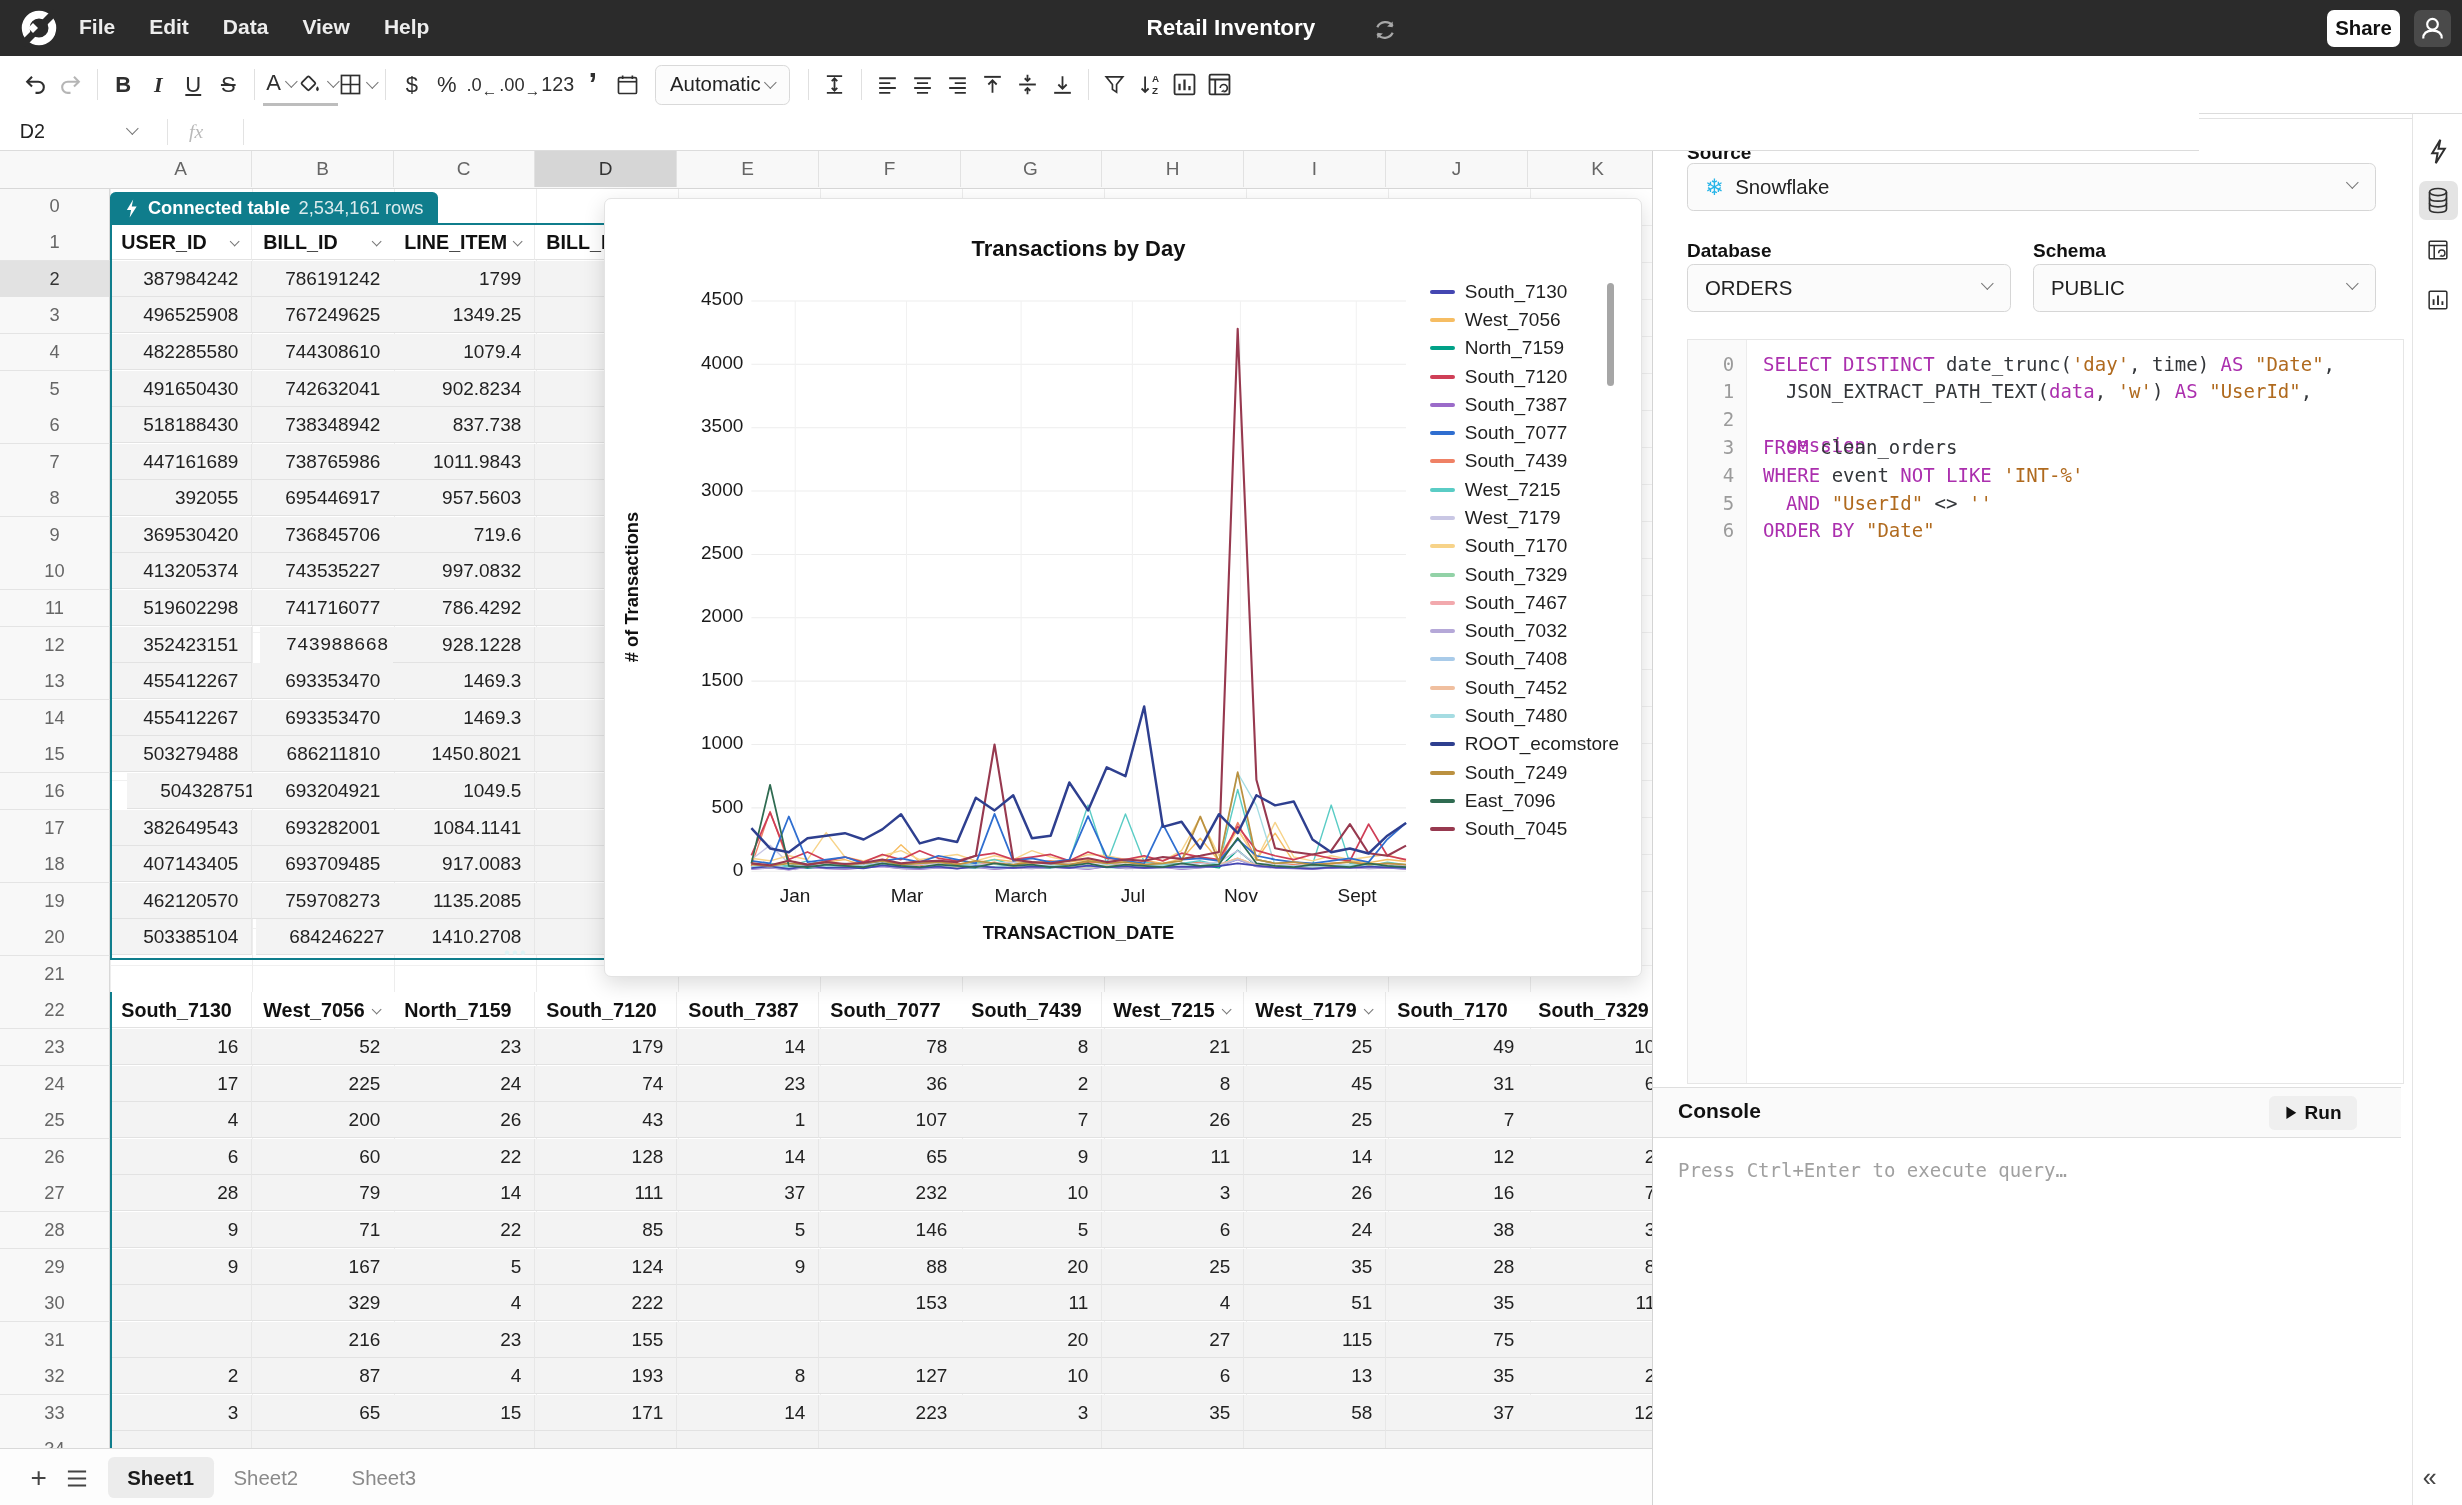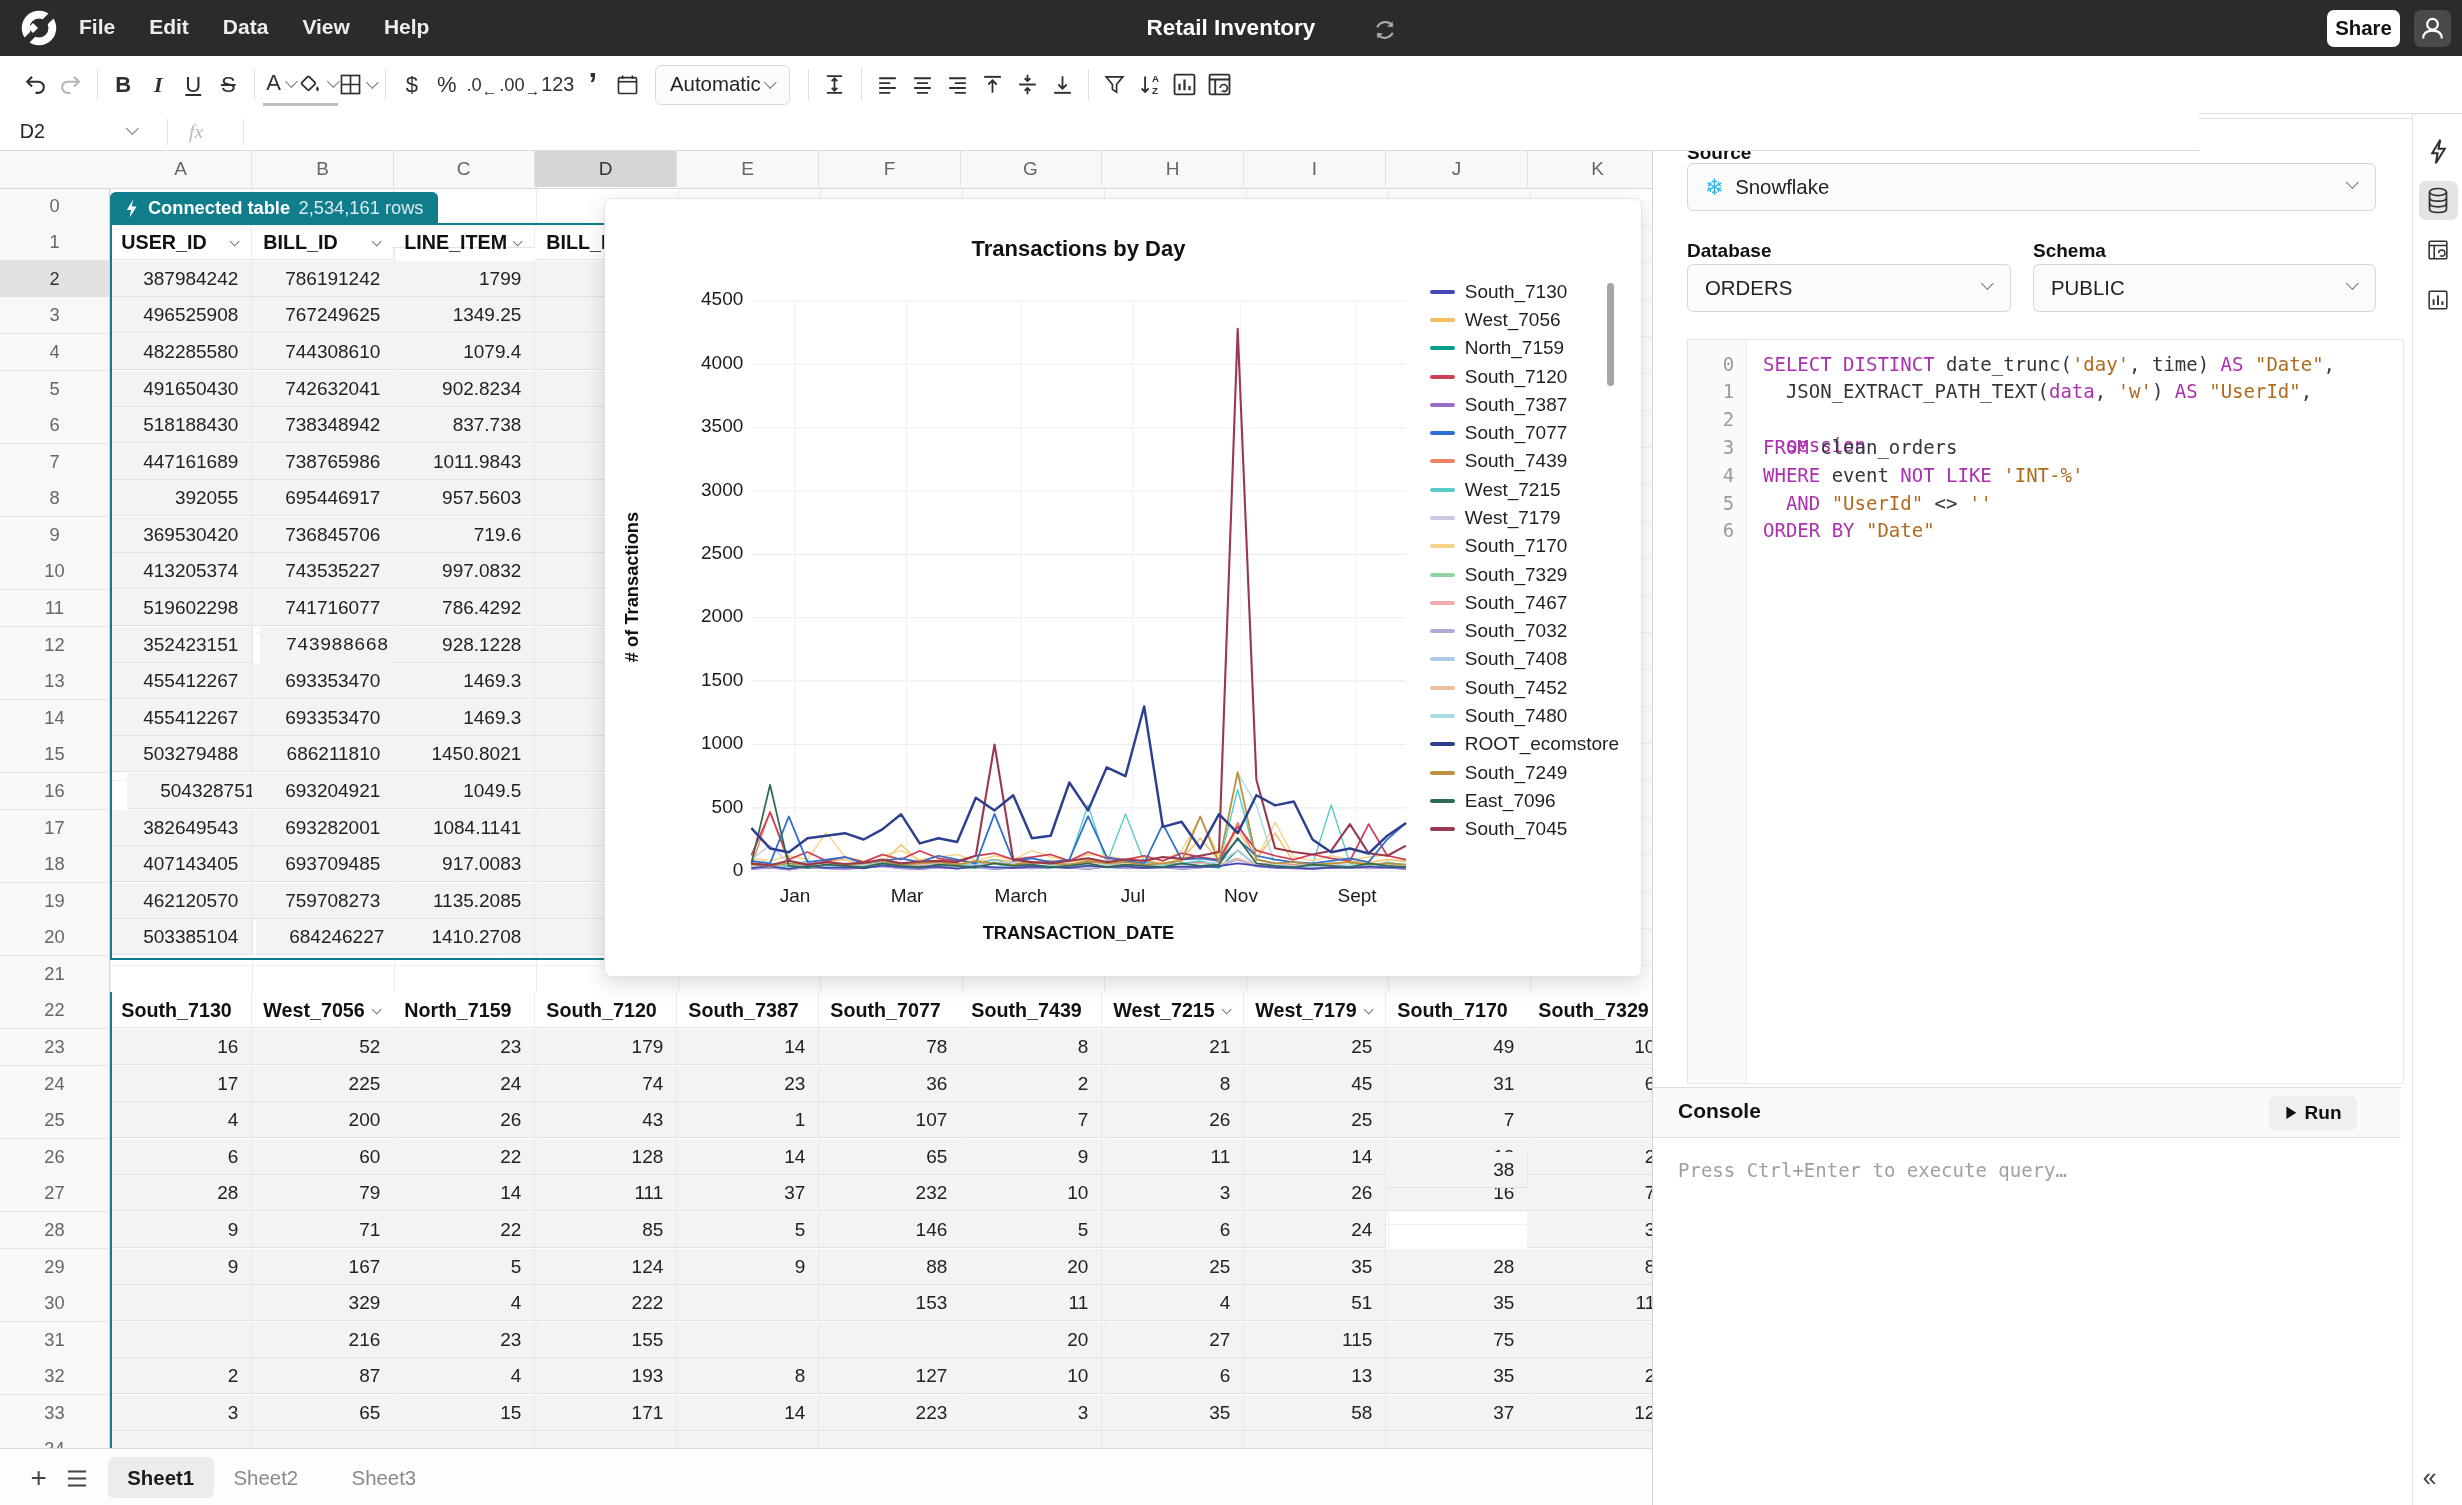--- a/index.html
+++ b/index.html
@@ -333,21 +333,21 @@
         <div class="row-hdr" style="top: 1098px;">29</div>
         <div class="row-hdr" style="top: 1134px;">30</div>
         <div class="row-hdr" style="top: 1171px;">31</div>
         <div class="row-hdr" style="top: 1207px;">32</div>
         <div class="row-hdr" style="top: 1244px;">33</div>
         <div class="row-hdr" style="top: 1280px;">34</div>
       </div>
     <div id="t1cells">
         <div class="hcell" style="left: 110px; top: 73px; width: 142px; height: 36px;">USER_ID<span class="chev"></span></div>
         <div class="hcell" style="left: 252px; top: 73px; width: 142px; height: 36px;">BILL_ID<span class="chev"></span></div>
-        <div class="hcell" style="left: 393px; top: 73px; width: 142px; height: 24px;">LINE_ITEM<span class="chev"></span></div>
+        <div class="hcell" style="left: 393px; top: 73px; width: 142px; height: 36px;">LINE_ITEM<span class="chev"></span></div>
         <div class="hcell" style="left: 535px; top: 73px; width: 142px; height: 36px;">BILL_DI<span class="chev"></span></div>
         <div class="cell" style="left: 110px; top: 110px; width: 142px; height: 36px;">387984242</div>
         <div class="cell" style="left: 252px; top: 110px; width: 142px; height: 36px;">786191242</div>
         <div class="cell" style="left: 393px; top: 110px; width: 142px; height: 36px;">1799</div>
         <div class="cell" style="left: 535px; top: 110px; width: 142px; height: 36px;"></div>
         <div class="cell" style="left: 110px; top: 146px; width: 142px; height: 36px;">496525908</div>
         <div class="cell" style="left: 252px; top: 146px; width: 142px; height: 36px;">767249625</div>
         <div class="cell" style="left: 393px; top: 146px; width: 142px; height: 36px;">1349.25</div>
         <div class="cell" style="left: 535px; top: 146px; width: 142px; height: 36px;"></div>
         <div class="cell" style="left: 110px; top: 183px; width: 142px; height: 36px;">482285580</div>
@@ -488,21 +488,21 @@
         <div class="cell" style="left: 1527px; top: 1024px; width: 142px; height: 36px;">7</div>
         <div class="cell" style="left: 110px; top: 1061px; width: 142px; height: 36px;">9</div>
         <div class="cell" style="left: 252px; top: 1061px; width: 142px; height: 36px;">71</div>
         <div class="cell" style="left: 393px; top: 1061px; width: 142px; height: 36px;">22</div>
         <div class="cell" style="left: 535px; top: 1061px; width: 142px; height: 36px;">85</div>
         <div class="cell" style="left: 677px; top: 1061px; width: 142px; height: 36px;">5</div>
         <div class="cell" style="left: 819px; top: 1061px; width: 142px; height: 36px;">146</div>
         <div class="cell" style="left: 960px; top: 1061px; width: 142px; height: 36px;">5</div>
         <div class="cell" style="left: 1102px; top: 1061px; width: 142px; height: 36px;">6</div>
         <div class="cell" style="left: 1244px; top: 1061px; width: 142px; height: 36px;">24</div>
-        <div class="cell" style="left: 1386px; top: 1001px; width: 142px; height: 36px;">38</div>
+        <div class="cell" style="left: 1386px; top: 1061px; width: 142px; height: 36px;">38</div>
         <div class="cell" style="left: 1527px; top: 1061px; width: 142px; height: 36px;">3</div>
         <div class="cell" style="left: 110px; top: 1098px; width: 142px; height: 36px;">9</div>
         <div class="cell" style="left: 252px; top: 1098px; width: 142px; height: 36px;">167</div>
         <div class="cell" style="left: 393px; top: 1098px; width: 142px; height: 36px;">5</div>
         <div class="cell" style="left: 535px; top: 1098px; width: 142px; height: 36px;">124</div>
         <div class="cell" style="left: 677px; top: 1098px; width: 142px; height: 36px;">9</div>
         <div class="cell" style="left: 819px; top: 1098px; width: 142px; height: 36px;">88</div>
         <div class="cell" style="left: 960px; top: 1098px; width: 142px; height: 36px;">20</div>
         <div class="cell" style="left: 1102px; top: 1098px; width: 142px; height: 36px;">25</div>
         <div class="cell" style="left: 1244px; top: 1098px; width: 142px; height: 36px;">35</div>

